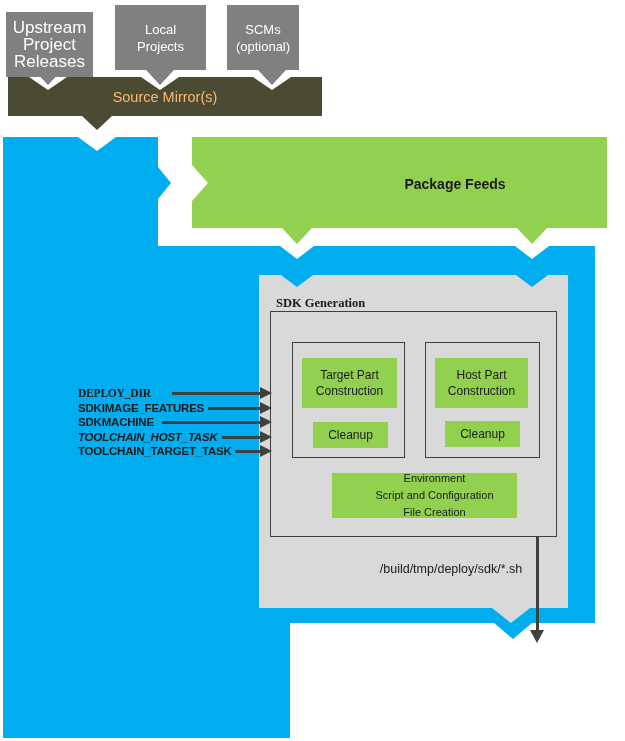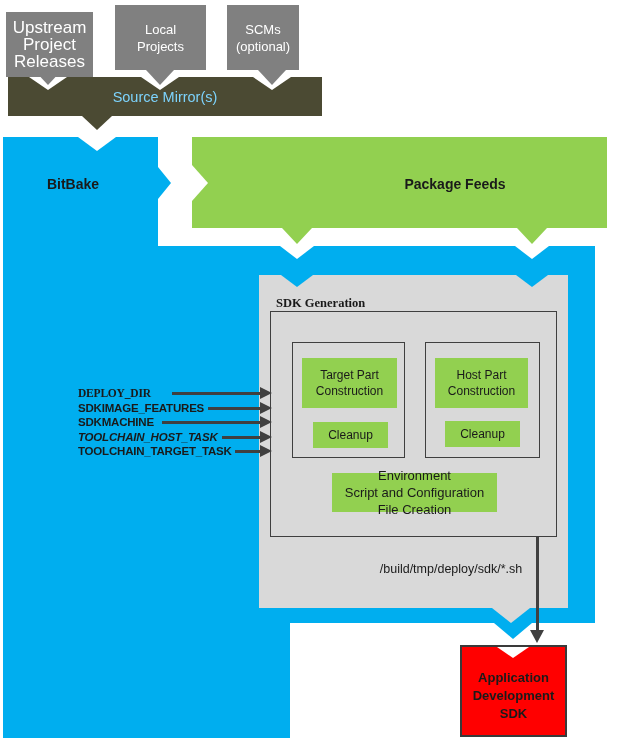--- a/index.html
+++ b/index.html
@@ -33,39 +33,38 @@
   <div class="abs blue" style="left:3px;top:246px;width:592px;height:377px;"></div>
   <div class="abs blue" style="left:3px;top:623px;width:287px;height:115px;"></div>
 
   <div class="tri" style="left:158px;top:167px;border-top:16px solid transparent;border-bottom:16px solid transparent;border-left:13px solid var(--blue);"></div>
 
   <div class="tri" style="left:78px;top:137px;border-left:19px solid transparent;border-right:19px solid transparent;border-top:14px solid #fff;"></div>
 
   <div class="tri" style="left:280px;top:246px;border-left:17px solid transparent;border-right:17px solid transparent;border-top:13px solid #fff;"></div>
   <div class="tri" style="left:515px;top:246px;border-left:17px solid transparent;border-right:17px solid transparent;border-top:13px solid #fff;"></div>
 
-  <div class="abs center b" style="left:3px;top:176px;width:140px;font-size:14px;">BitBake</div>
 
   <div class="abs greenbg" style="left:192px;top:137px;width:415px;height:91px;"></div>
 
   <div class="tri" style="left:192px;top:165px;border-top:18px solid transparent;border-bottom:18px solid transparent;border-left:16px solid #fff;"></div>
 
   <div class="tri" style="left:282px;top:228px;border-left:15px solid transparent;border-right:15px solid transparent;border-top:16px solid var(--green);"></div>
   <div class="tri" style="left:517px;top:228px;border-left:15px solid transparent;border-right:15px solid transparent;border-top:16px solid var(--green);"></div>
   <div class="abs center b" style="left:300px;top:176px;width:310px;font-size:14px;">Package Feeds</div>
 
   <div class="abs graybox center ml" style="left:6px;top:5px;width:87px;height:65px;font-size:17px;line-height:17px;margin-top:7px;">Upstream
 Project
 Releases</div>
   <div class="abs graybox center ml" style="left:115px;top:5px;width:91px;height:65px;font-size:13px;line-height:17px;">Local
 Projects</div>
   <div class="abs graybox center ml" style="left:227px;top:5px;width:72px;height:65px;font-size:13px;line-height:17px;">SCMs
 (optional)</div>
 
-  <div class="abs center" style="left:8px;top:77px;width:314px;height:39px;background:var(--olive);color:#7dd3fc;font-size:14.5px;">
+  <div class="abs center" style="left:8px;top:77px;width:314px;height:39px;background:var(--olive);color:#fdba74;font-size:14.5px;">
     <span>Source Mirror(s)</span>
   </div>
 
   <div class="tri" style="left:29px;top:77px;border-left:19px solid transparent;border-right:19px solid transparent;border-top:13px solid #fff;"></div>
   <div class="tri" style="left:141px;top:77px;border-left:19px solid transparent;border-right:19px solid transparent;border-top:13px solid #fff;"></div>
   <div class="tri" style="left:253px;top:77px;border-left:19px solid transparent;border-right:19px solid transparent;border-top:13px solid #fff;"></div>
 
   <div class="tri" style="left:34px;top:70px;border-left:14px solid transparent;border-right:14px solid transparent;border-top:15px solid var(--boxgray);"></div>
   <div class="tri" style="left:146px;top:70px;border-left:14px solid transparent;border-right:14px solid transparent;border-top:15px solid var(--boxgray);"></div>
   <div class="tri" style="left:258px;top:70px;border-left:14px solid transparent;border-right:14px solid transparent;border-top:15px solid var(--boxgray);"></div>
@@ -82,21 +81,21 @@
 
   <div class="abs bordered" style="left:292px;top:342px;width:113px;height:116px;"></div>
   <div class="abs bordered" style="left:425px;top:342px;width:115px;height:116px;"></div>
 
   <div class="abs greenbg center ml" style="left:302px;top:358px;width:95px;height:50px;font-size:12px;line-height:16px;">Target Part
 Construction</div>
   <div class="abs greenbg center ml" style="left:435px;top:358px;width:93px;height:50px;font-size:12px;line-height:16px;">Host Part
 Construction</div>
   <div class="abs greenbg center" style="left:313px;top:422px;width:75px;height:26px;font-size:12px;">Cleanup</div>
   <div class="abs greenbg center" style="left:445px;top:421px;width:75px;height:26px;font-size:12px;">Cleanup</div>
-  <div class="abs greenbg center ml" style="left:332px;top:473px;width:165px;height:39px;font-size:13px;line-height:17px;">Environment
+  <div class="abs greenbg center ml" style="left:332px;top:473px;width:165px;height:45px;font-size:11px;line-height:17px;padding-left:20px;">Environment
 Script and Configuration
 File Creation</div>
 
   <div class="abs center" style="left:340px;top:562px;width:222px;font-size:12.5px;">/build/tmp/deploy/sdk/*.sh</div>
 
   <div class="tri" style="left:492px;top:608px;border-left:19px solid transparent;border-right:19px solid transparent;border-top:15px solid var(--panel);"></div>
   <div class="tri" style="left:494px;top:623px;border-left:19px solid transparent;border-right:19px solid transparent;border-top:16px solid var(--blue);"></div>
 
   <div class="abs varlab" style="left:78px;top:387px;font-family:Liberation Serif, serif;">DEPLOY_DIR</div>
   <div class="abs aline" style="left:172px;top:392px;width:88px;"></div>
@@ -114,18 +113,15 @@
   <div class="abs aline" style="left:222px;top:436px;width:38px;"></div>
   <div class="tri" style="left:260px;top:431px;border-top:6px solid transparent;border-bottom:6px solid transparent;border-left:12px solid var(--arrow);"></div>
 
   <div class="abs varlab" style="left:78px;top:445px;">TOOLCHAIN_TARGET_TASK</div>
   <div class="abs aline" style="left:235px;top:450px;width:25px;"></div>
   <div class="tri" style="left:260px;top:445px;border-top:6px solid transparent;border-bottom:6px solid transparent;border-left:12px solid var(--arrow);"></div>
 
   <div class="abs" style="left:536px;top:537px;width:3px;height:93px;background:var(--arrow);"></div>
   <div class="tri" style="left:530px;top:630px;border-left:7px solid transparent;border-right:7px solid transparent;border-top:13px solid var(--arrow);"></div>
 
-  <div class="abs center ml b" style="left:460px;top:645px;width:107px;height:92px;background:var(--red);border:2px solid #3a3a3a;box-sizing:border-box;font-size:13px;line-height:18px;padding-top:10px;">Application
-Development
-SDK</div>
   <div class="tri" style="left:497px;top:647px;border-left:16px solid transparent;border-right:16px solid transparent;border-top:11px solid #fff;"></div>
 
 </div>
 
 </body></html>

